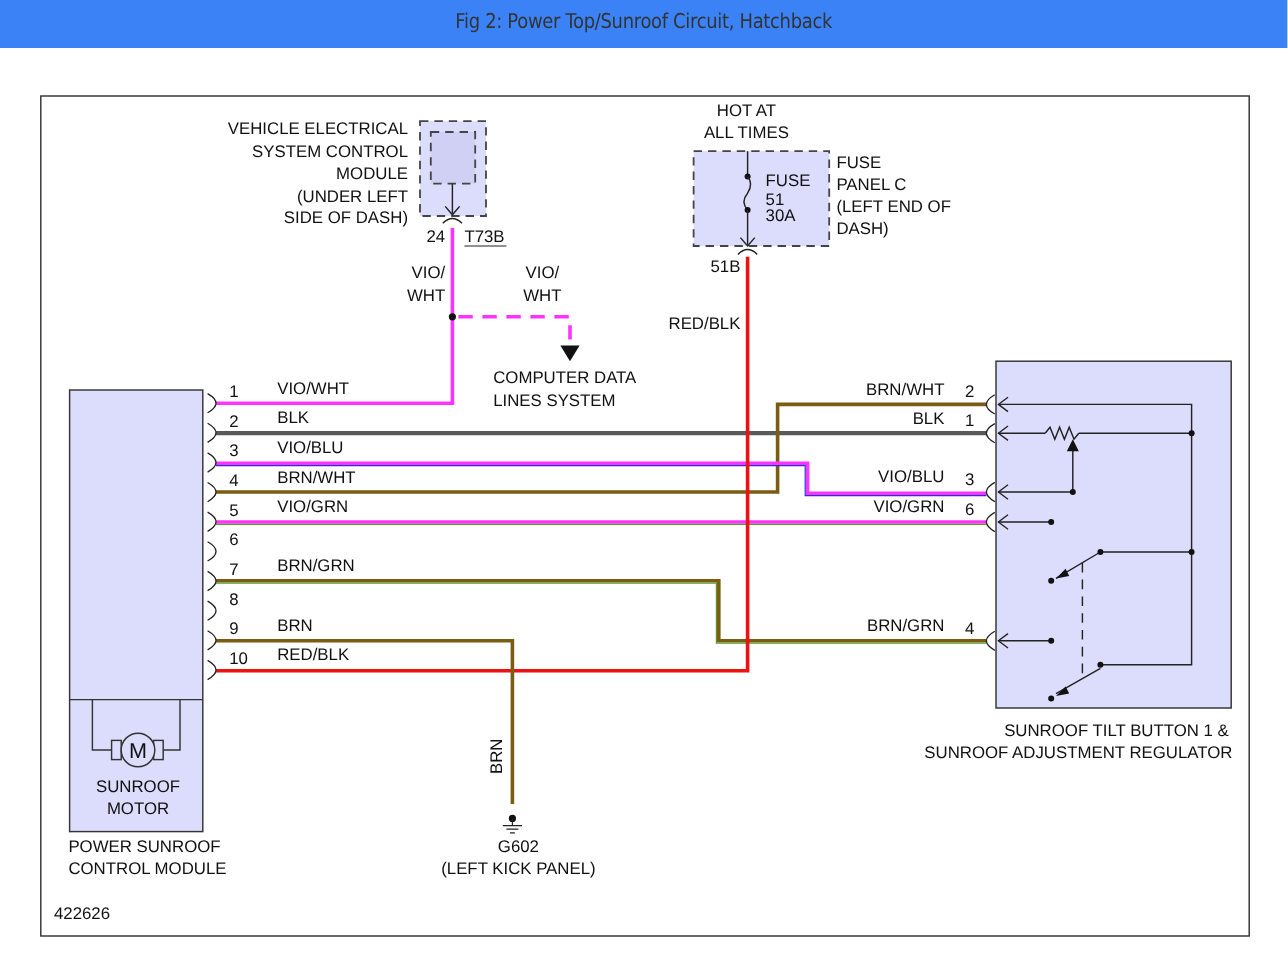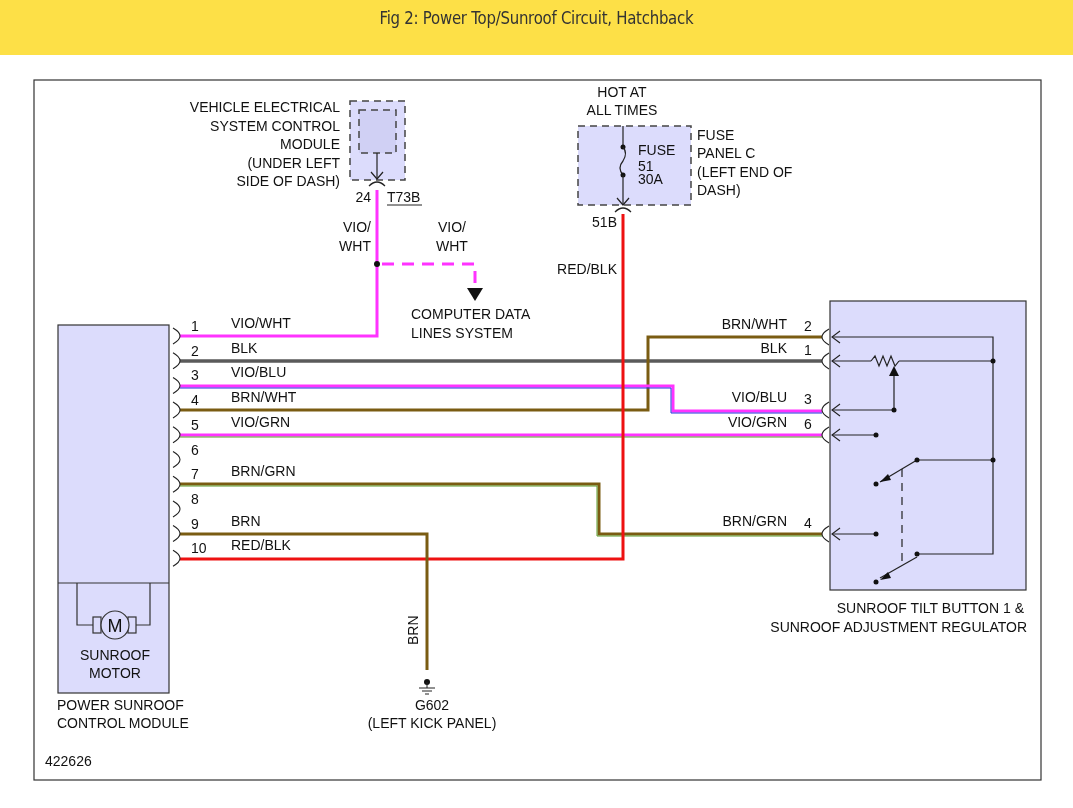--- a/index.html
+++ b/index.html
@@ -1,18 +1,18 @@
 <!DOCTYPE html>
 <html><head>
 <meta charset="utf-8">
 <style>
   html, body { margin:0; padding:0; }
   body { width:1073px; height:808px; background:#ffffff; position:relative; overflow:hidden;
          font-family:"Liberation Sans", sans-serif; }
-  .header { position:absolute; left:0; top:0; width:1073px; height:55px; background:#fde047; }
+  .header { position:absolute; left:0; top:0; width:1073px; height:40px; background:#3b82f6; }
   .header .title { position:absolute; left:0; width:1073px; top:8px; text-align:center;
          font-family:"DejaVu Sans", sans-serif; font-size:17px; color:#333; letter-spacing:-0.3px; }
   .header .title span { display:inline-block; transform:scaleX(0.88); }
   svg { position:absolute; left:0; top:0; }
   svg text { font-family:"Liberation Sans", sans-serif; font-size:14px; fill:#111; }
 </style>
 </head>
 <body>
 
 <div class="header">

